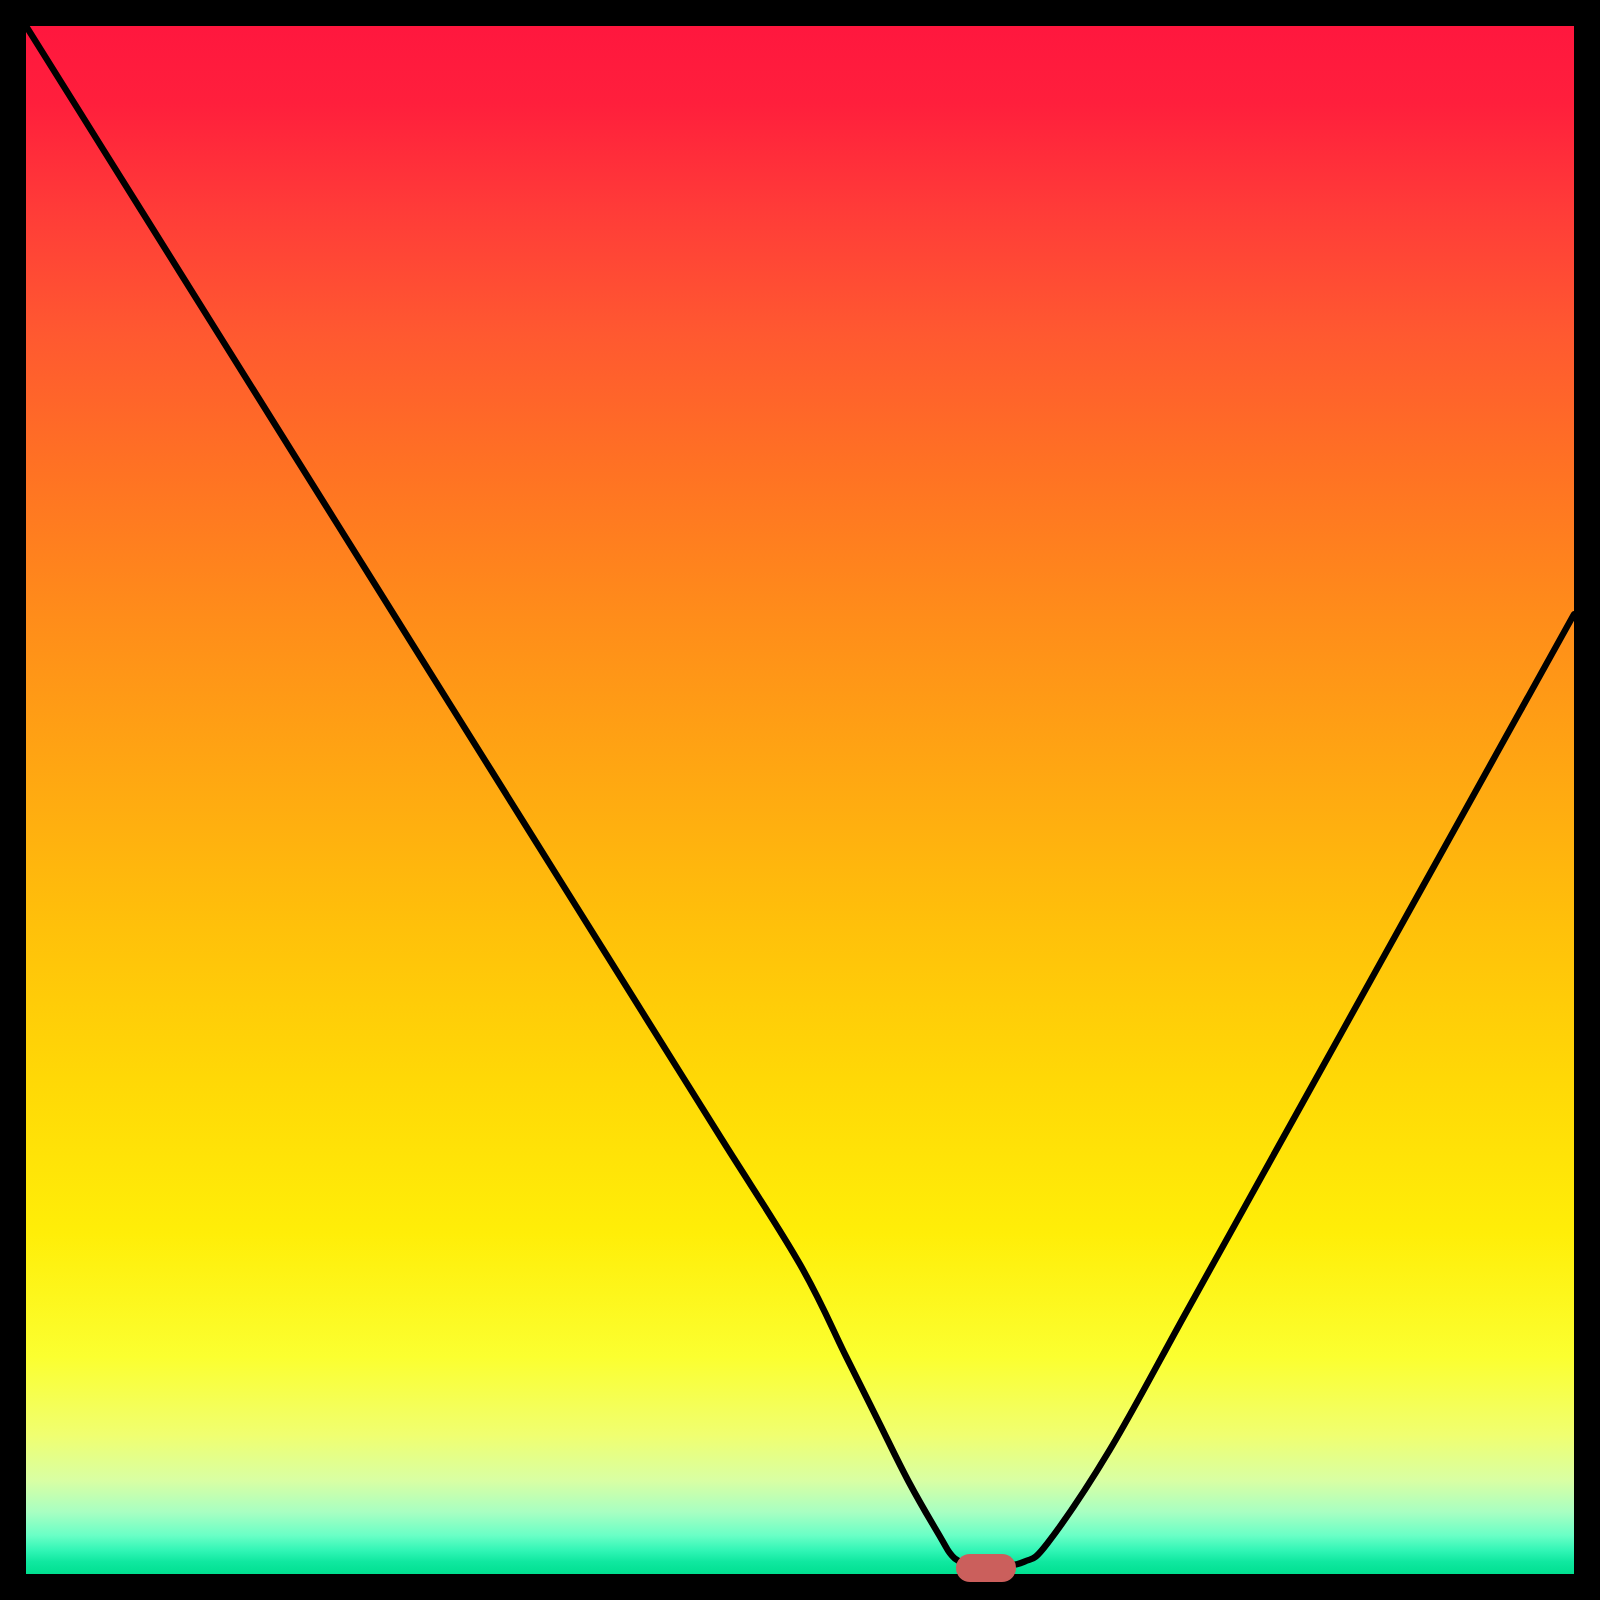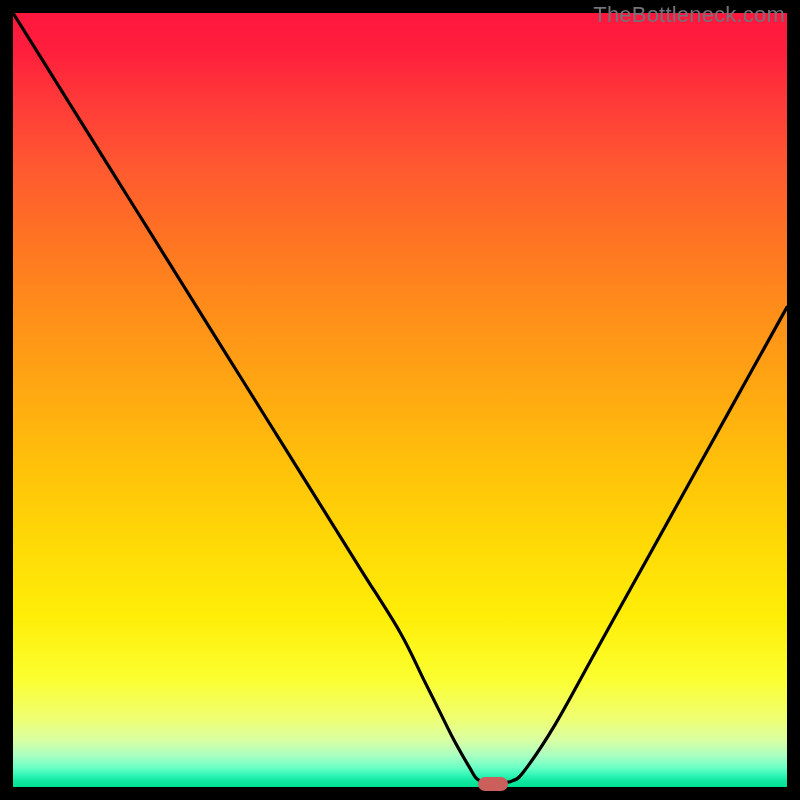--- a/index.html
+++ b/index.html
@@ -69,20 +69,19 @@
     background: #cb5f5c;
     border-radius: 7px;
     z-index: 6;
     transform: translate(-50%, -50%);
   }
 </style>
 </head>
 <body>
 
 <div class="chart-container">
-  <div class="watermark">TheBottleneck.com</div>
   <div class="plot-area">
     <svg class="curve" viewBox="0 0 774 774" preserveAspectRatio="none">
       <path fill="none" stroke="#000" stroke-width="3.2" stroke-linecap="round" stroke-linejoin="round" d="M 0.00 0.00 C 6.97 11.15, 24.77 39.63, 38.70 61.92 C 52.63 84.21, 63.47 101.55, 77.40 123.84 C 91.33 146.13, 102.17 163.47, 116.10 185.76 C 130.03 208.05, 140.87 225.39, 154.80 247.68 C 168.73 269.97, 179.57 287.31, 193.50 309.60 C 207.43 331.89, 218.27 349.23, 232.20 371.52 C 246.13 393.81, 256.97 411.15, 270.90 433.44 C 284.83 455.73, 295.67 473.07, 309.60 495.36 C 323.53 517.65, 334.37 534.99, 348.30 557.28 C 362.23 579.57, 375.85 599.70, 387.00 619.20 C 398.15 638.70, 403.25 651.71, 410.22 665.64 C 417.19 679.57, 420.13 685.45, 425.70 696.60 C 431.27 707.75, 435.61 717.11, 441.18 727.56 C 446.75 738.01, 452.48 747.68, 456.66 754.65 C 460.84 761.62, 460.92 763.47, 464.40 766.26 C 467.88 769.05, 471.83 769.43, 476.01 770.13 C 480.19 770.83, 483.44 770.55, 487.62 770.13 C 491.80 769.71, 495.05 769.90, 499.23 767.81 C 503.41 765.72, 503.18 768.55, 510.84 758.52 C 518.50 748.49, 529.26 732.98, 541.80 712.08 C 554.34 691.18, 566.57 667.50, 580.50 642.42 C 594.43 617.34, 605.27 597.84, 619.20 572.76 C 633.13 547.68, 643.97 528.18, 657.90 503.10 C 671.83 478.02, 682.67 458.52, 696.60 433.44 C 710.53 408.36, 721.37 388.86, 735.30 363.78 C 749.23 338.70, 767.03 306.66, 774.00 294.12" id="curvePath"></path>
     </svg>
     <div class="marker" id="minMarker" style="left: 479.88px; top: 770.904px;"></div>
   </div>
 </div>
 
 </body></html>

